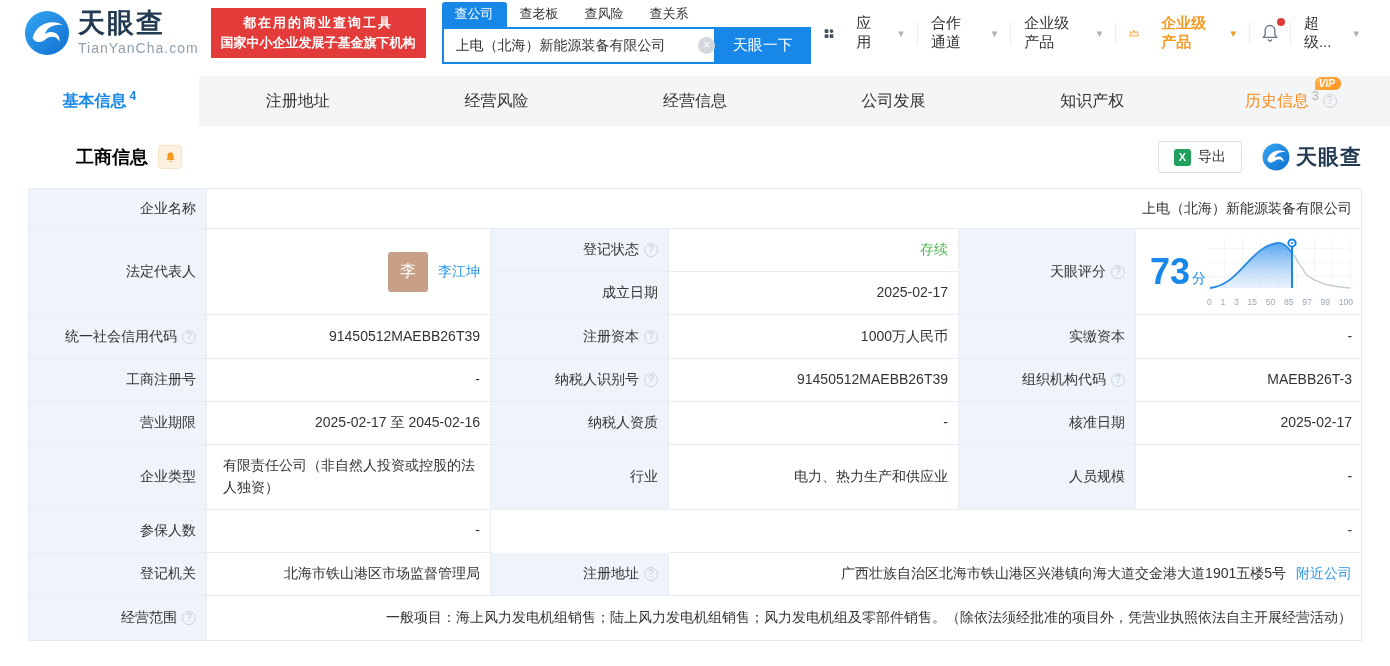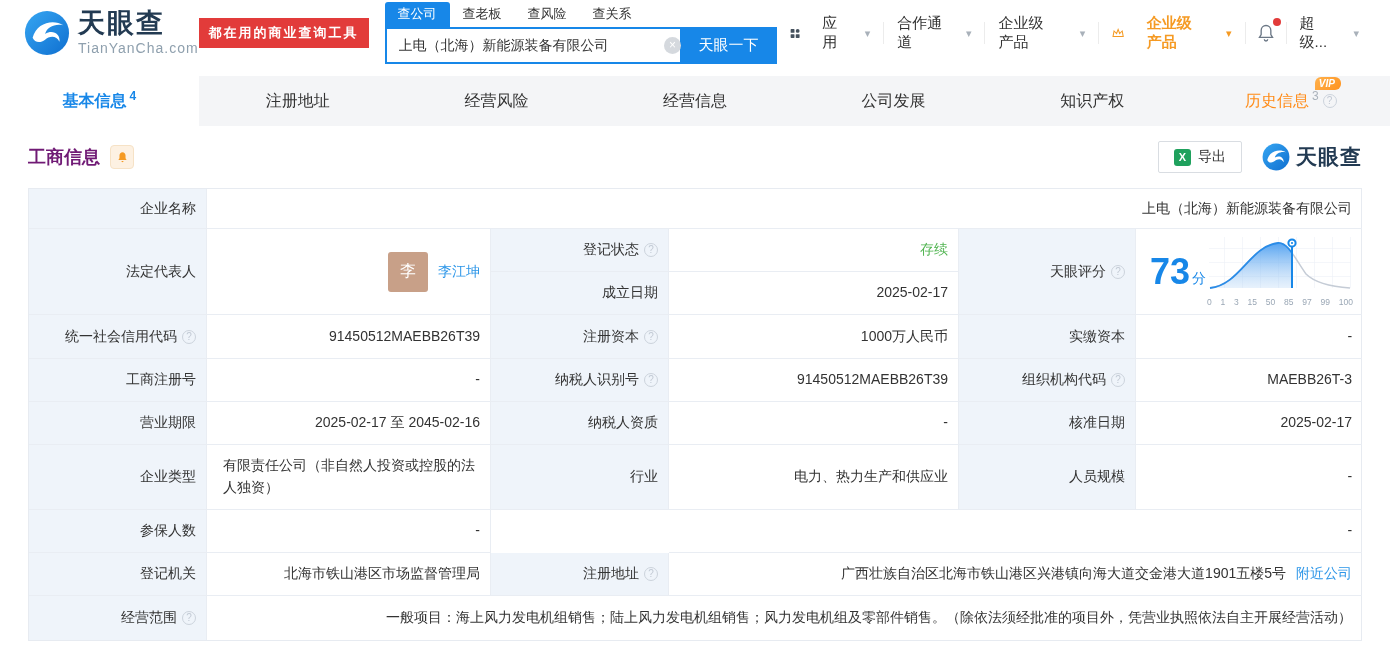--- a/index.html
+++ b/index.html
@@ -4,21 +4,21 @@
 <style>
   * { margin:0; padding:0; box-sizing:border-box; }
   html,body { width:1390px; height:666px; overflow:hidden; background:#fff;
     font-family:"Liberation Sans","DejaVu Sans",sans-serif; color:#333; }
 
   
   .topbar{ height:66px; display:flex; align-items:center; padding:0 18px 0 24px; background:#fff; }
   .logo{ display:flex; align-items:center; gap:8px; cursor:pointer; }
   .logo-title{ font-size:27px; font-weight:bold; color:#223a52; letter-spacing:2px; line-height:1; }
   .logo-domain{ font-size:14px; color:#8fa0ae; letter-spacing:1px; margin-top:3px; }
-  .banner{ background:#e23b3a; color:#fff; font-size:13px; font-weight:bold;
+  .banner{ margin-left:12px; background:#e23b3a; color:#fff; font-size:13px; font-weight:bold;
     padding:5px 10px; line-height:1.55; text-align:center; white-space:nowrap; }
   .banner .l1{ letter-spacing:2px; }
   .searchwrap{ margin-left:16px; width:442px; }
   .search-tabs{ display:flex; font-size:13px; align-items:flex-end; }
   .search-tab{ padding:3px 13px 4px; cursor:pointer; color:#333; }
   .search-tab.active{ background:#1787e8; color:#fff; border-radius:3px 3px 0 0; }
   .search-row{ display:flex; height:37px; position:relative; }
   .search-row input{ flex:1; border:2px solid #1787e8; border-right:none; outline:none;
     font-size:14px; color:#333; padding:0 34px 0 12px; font-family:inherit; }
   .clear-ic{ position:absolute; right:96px; top:10px; width:17px; height:17px; border-radius:50%;
@@ -42,21 +42,21 @@
   .tab-badge{ font-size:12px; margin-left:3px; transform:translateY(-5px); color:#1787e8; }
   .tab.history{ color:#ff8b17; }
   .tab.history .tab-badge{ color:#aab2bb; }
   .labelwrap{ position:relative; display:inline-block; }
   .vip-badge{ position:absolute; top:-14px; right:-32px; background:linear-gradient(135deg,#ffb14d,#ff931f);
     color:#fff; font-size:10px; font-weight:bold; font-style:italic; padding:1px 6px 1px 4px;
     border-radius:6px 6px 6px 0; }
 
   
   .section-head{ margin:0 28px; height:62px; display:flex; align-items:center; }
-  .section-title{ font-size:18px; font-weight:bold; color:#701a75; }
+  .section-title{ font-size:18px; font-weight:bold; color:#000000;margin-left:48px; }
   .bell-badge{ margin-left:10px; width:24px; height:24px; background:#fdf1e2; border:1px solid #f6e2c6;
     border-radius:4px; display:flex; align-items:center; justify-content:center; cursor:pointer; }
   .head-right{ margin-left:auto; display:flex; align-items:center; gap:20px; }
   .export-btn{ display:flex; align-items:center; gap:7px; border:1px solid #d9dde2; background:#fff;
     border-radius:2px; padding:6px 15px; font-size:14px; color:#333; cursor:pointer; font-family:inherit; }
   .xlsq{ width:17px; height:17px; background:#1fa15d; color:#fff; border-radius:3px; font-size:11px;
     font-weight:bold; line-height:17px; text-align:center; display:inline-block; }
   .minilogo{ display:flex; align-items:center; gap:6px; }
   .minilogo .t{ font-size:21px; font-weight:bold; color:#223a52; letter-spacing:1px; }
 
@@ -108,20 +108,21 @@
       <path d="M9 29 C13 13 31 9 41 16 C32 14 24 18 22 25 C30 20 38 25 37 33 C34 26 26 27 22 31 C17 35 11 34 9 29 Z" fill="#fff"></path>
     </svg>
     <div>
       <div class="logo-title">天眼查</div>
       <div class="logo-domain">TianYanCha.com</div>
     </div>
   </div>
 
   <div class="banner">
     <div class="l1">都在用的商业查询工具</div>
+    <div>国家中小企业发展子基金旗下机构</div>
   </div>
 
   <div class="searchwrap">
     <div class="search-tabs">
       <div class="search-tab active">查公司</div>
       <div class="search-tab">查老板</div>
       <div class="search-tab">查风险</div>
       <div class="search-tab">查关系</div>
     </div>
     <div class="search-row">

